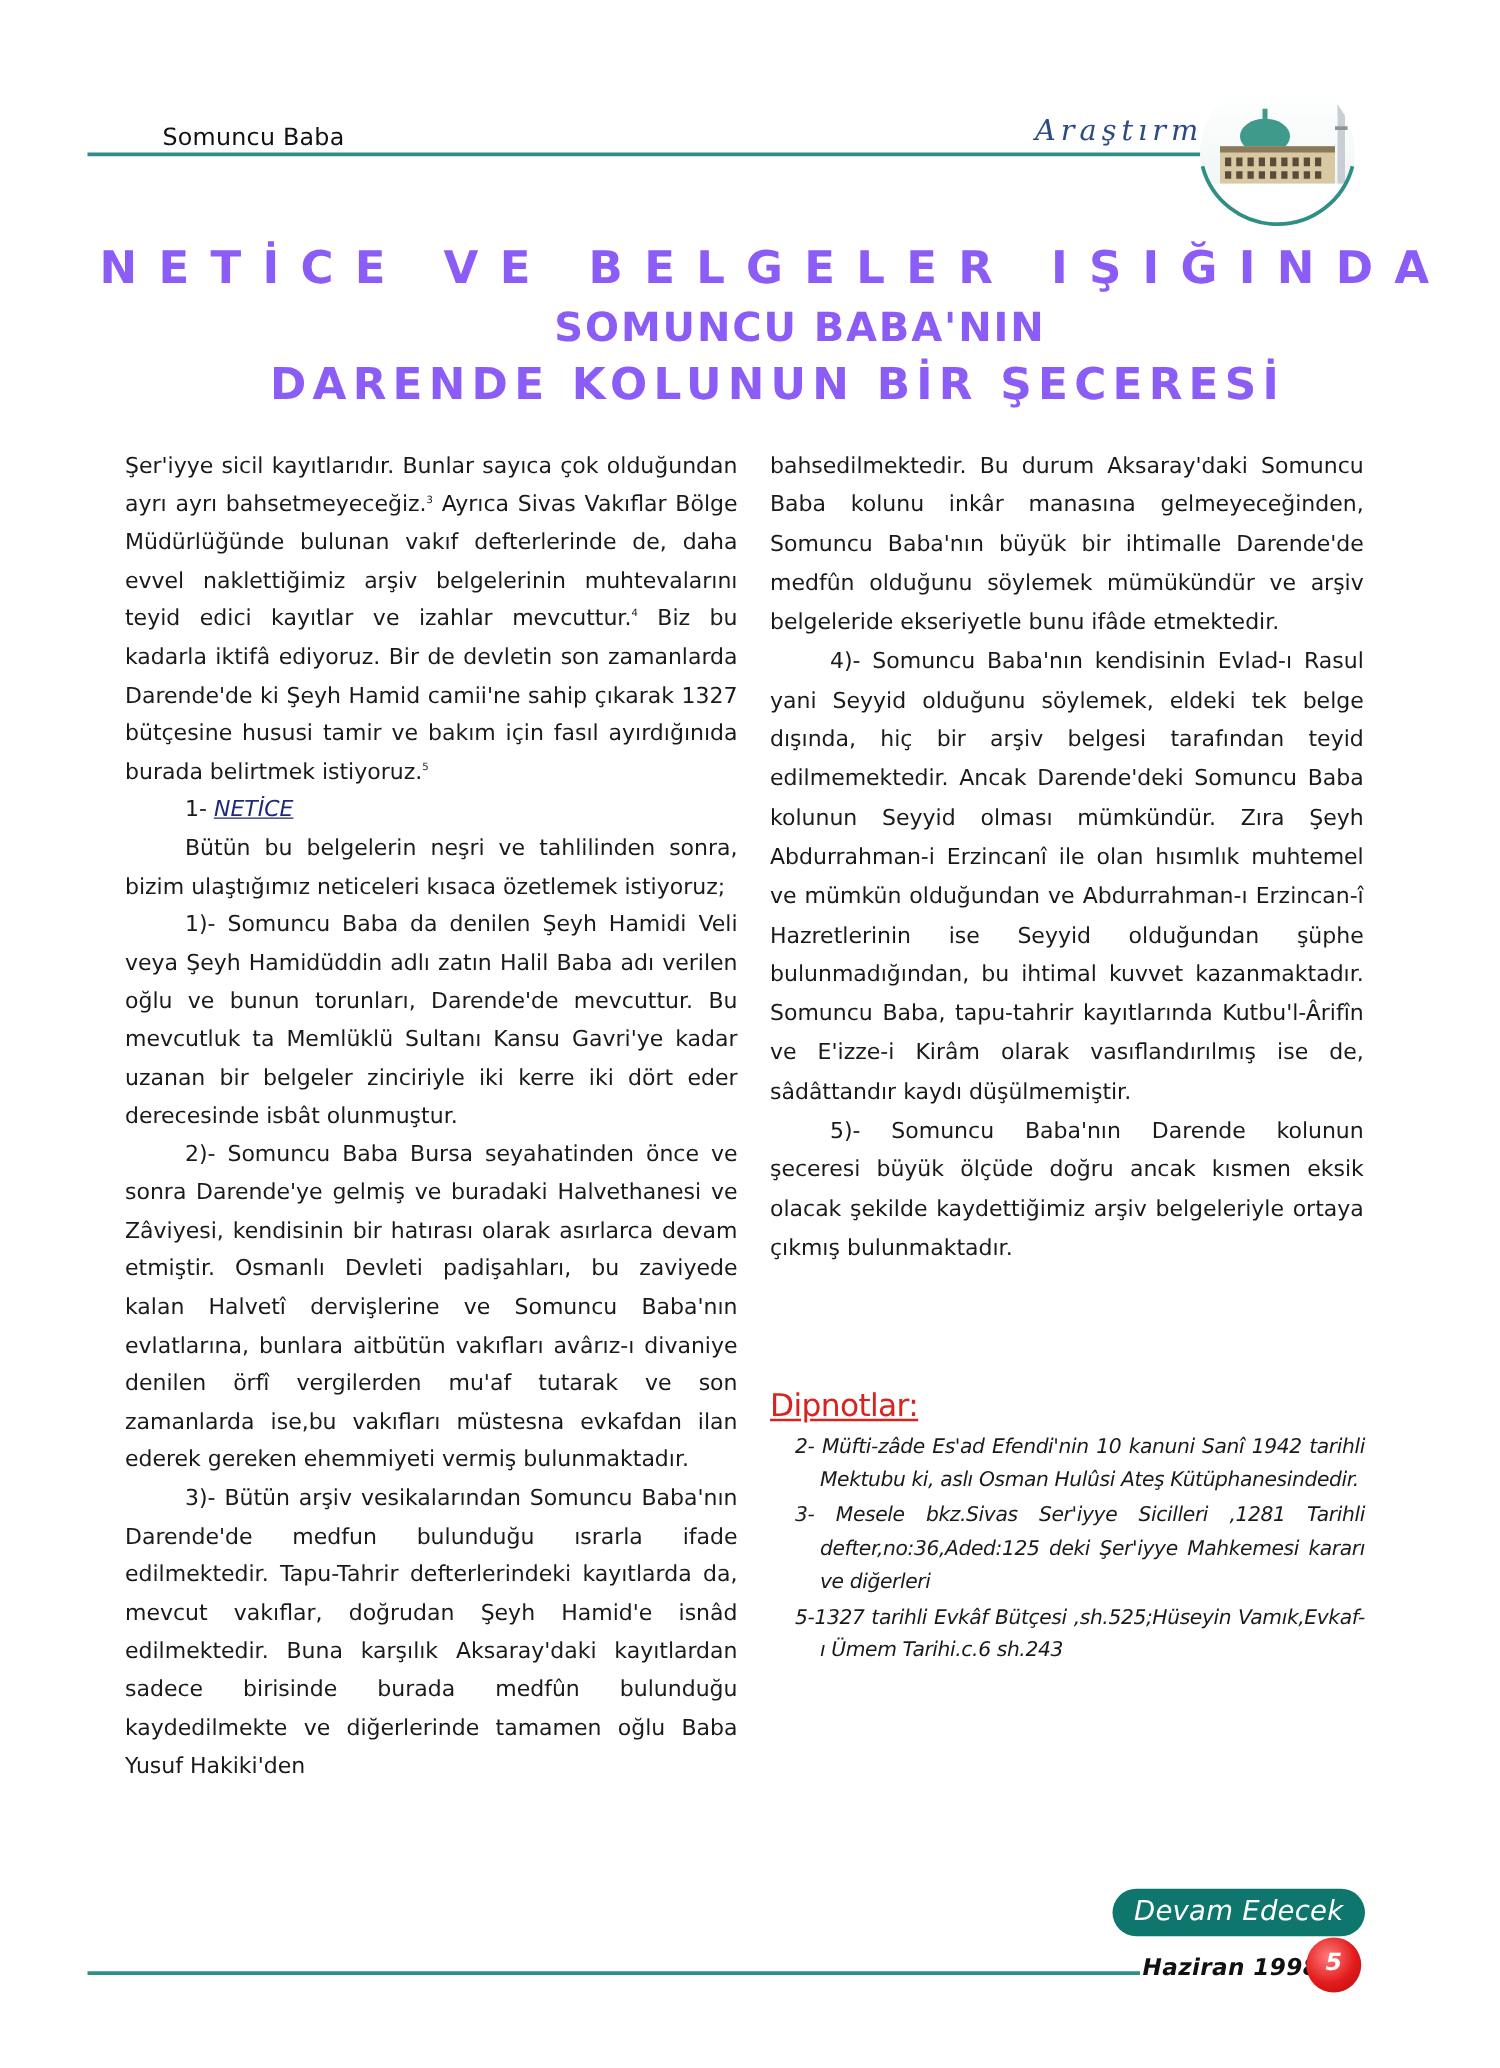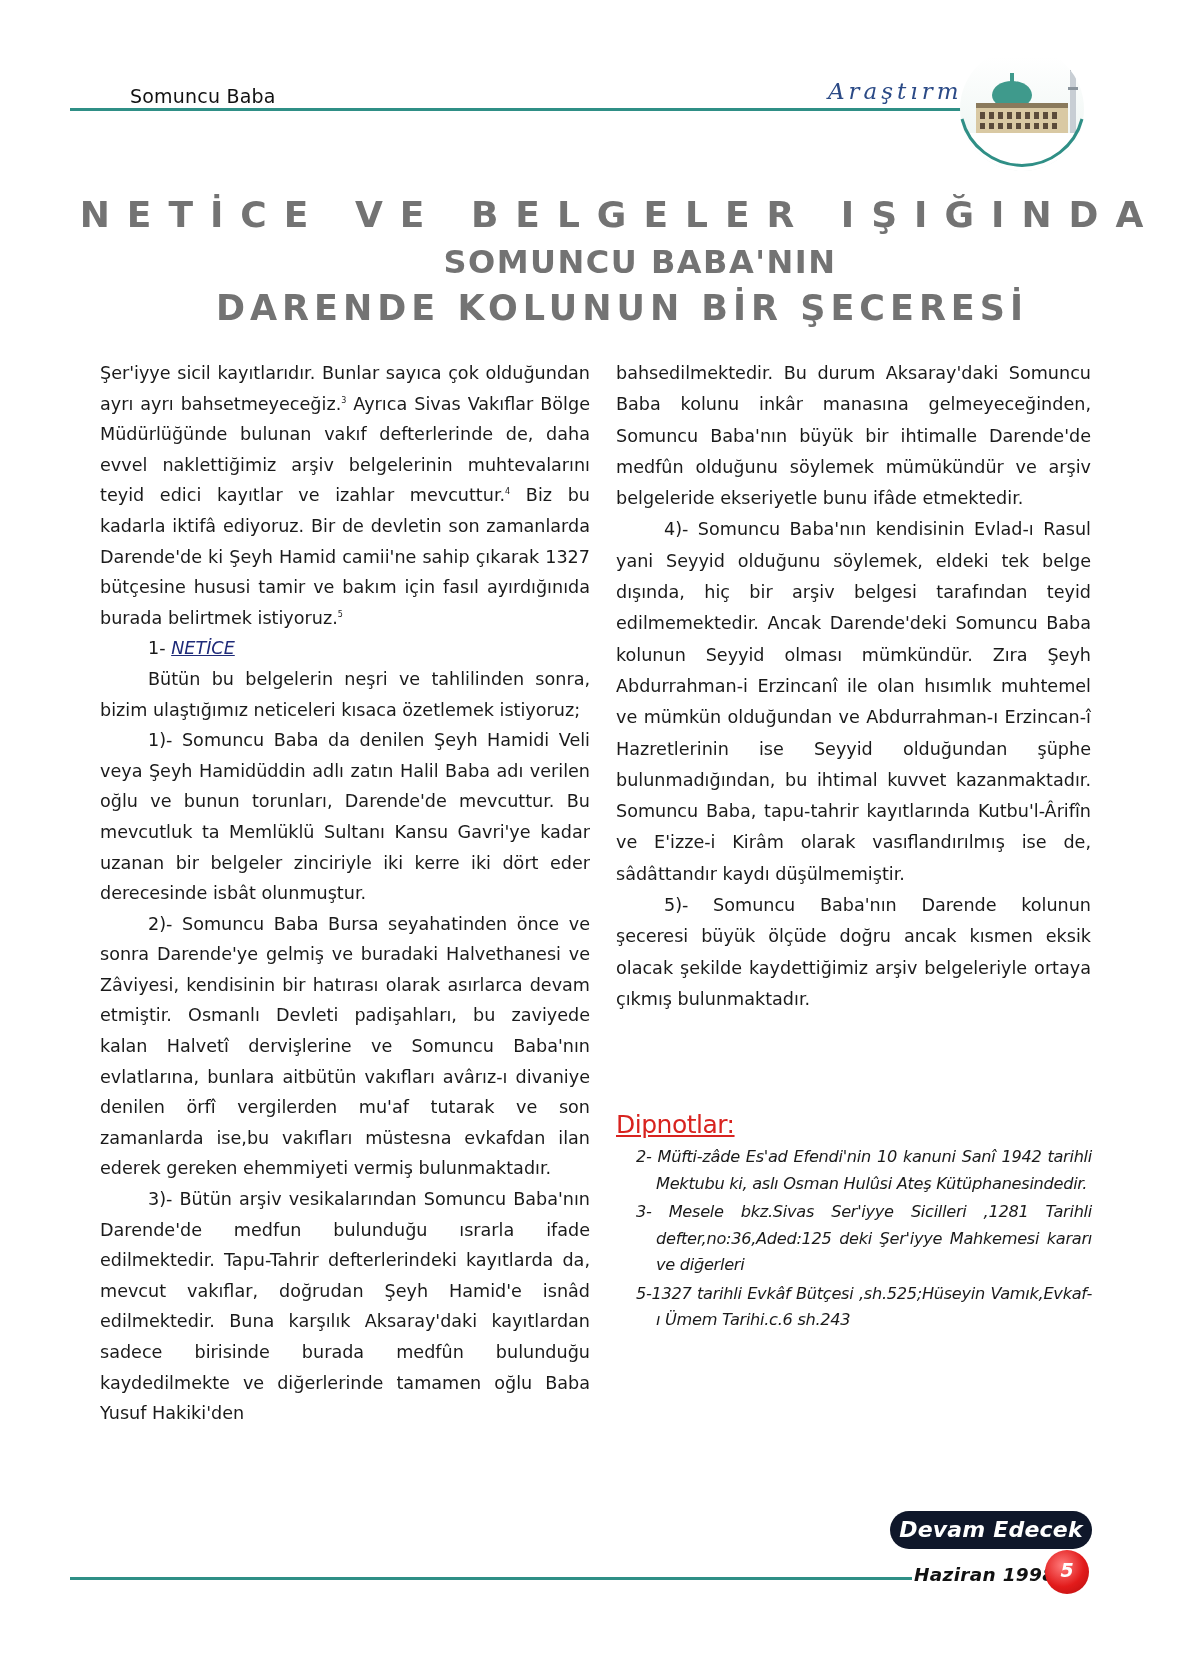--- a/index.html
+++ b/index.html
@@ -1,44 +1,44 @@
 <!DOCTYPE html>
 <html><head>
 <meta charset="utf-8">
 <style>
   * { margin: 0; padding: 0; box-sizing: border-box; }
   html, body { width: 1200px; height: 1654px; background: #ffffff; }
   body { position: relative; font-family: "DejaVu Sans", sans-serif; color: #1a1a1a; overflow: hidden; }
 
-  .page-header { position: absolute; left: 0; top: 2px; width: 1116px; height: 180px; }
+  .page-header { position: absolute; left: 0; top: 16px; width: 1116px; height: 180px; }
   .magazine-name { position: absolute; left: 130px; top: 83px; font-family: "DejaVu Sans", sans-serif; font-size: 19px; color: #111; letter-spacing: 0.2px; }
   .section-name { position: absolute; left: 828px; top: 76px; font-family: "DejaVu Serif", serif; font-style: italic; font-size: 23px; color: #2b4a86; letter-spacing: 4px; }
   .header-rule { position: absolute; left: 70px; top: 106px; width: 900px; height: 3px; background: #2f8f86; }
   .header-emblem { position: absolute; left: 960px; top: 55px; width: 140px; height: 120px; }
 
-  .title-block { position: absolute; left: 0; top: 190px; width: 1200px; text-align: center; font-family: "DejaVu Sans", sans-serif; font-weight: bold; color: #737373; }
+  .title-block { position: absolute; left: 0; top: 190px; width: 1200px; text-align: center; font-family: "DejaVu Sans", sans-serif; font-weight: bold; color: #8b5cf6; }
   .title-line1 { font-size: 36px; letter-spacing: 17px; line-height: 50px; padding-left: 40px; }
   .title-line2 { font-size: 32px; letter-spacing: 1.5px; line-height: 44px; padding-left: 48px; margin-left: 32px; }
   .title-line3 { font-size: 35px; letter-spacing: 5px; line-height: 48px; padding-left: 44px; }
 
   .col { position: absolute; top: 358px; font-size: 17.6px; line-height: 30.6px; color: #1a1a1a; text-align: justify; }
   .col-left { left: 100px; width: 490px; }
   .col-right { left: 616px; width: 475px; top: 358px; line-height: 31.3px; }
   .col p { margin: 0; }
   .indent { text-indent: 48px; }
   .sup { font-size: 8px; vertical-align: super; line-height: 0; }
   .netice-heading { padding-left: 48px; }
   .netice-heading .num { }
   .netice-heading .word { font-style: italic; color: #1e2a78; text-decoration: underline; }
 
   .footnotes-title { position: absolute; left: 616px; top: 1110px; font-size: 25px; color: #d8231f; text-decoration: underline; letter-spacing: -0.5px; }
   .footnotes { position: absolute; left: 636px; top: 1144px; width: 456px; font-style: italic; font-size: 16.2px; line-height: 26.5px; color: #1a1a1a; text-align: justify; letter-spacing: -0.3px; }
   .footnote { padding-left: 20px; text-indent: -20px; margin-bottom: 2px; }
 
-  .devam-badge { position: absolute; left: 890px; top: 1511px; width: 202px; height: 38px; background: #0f172a; border-radius: 19px; color: #ffffff; font-weight: bold; font-style: italic; font-size: 22px; line-height: 38px; text-align: center; letter-spacing: 0.2px; }
+  .devam-badge { position: absolute; left: 890px; top: 1511px; width: 202px; height: 38px; background: #0f766e; border-radius: 19px; color: #ffffff; font-weight: normal; font-style: italic; font-size: 22px; line-height: 38px; text-align: center; letter-spacing: 0.2px; }
 
   .footer-rule { position: absolute; left: 70px; top: 1577px; width: 842px; height: 3px; background: #2f8f86; }
   .footer-date { position: absolute; left: 914px; top: 1564px; font-weight: bold; font-style: italic; font-size: 18.5px; color: #111; letter-spacing: 0.3px; }
   .page-number { position: absolute; left: 1045px; top: 1550px; width: 44px; height: 44px; border-radius: 50%; background: radial-gradient(circle at 40% 35%, #ff7c7c 0%, #e21b1b 55%, #b30d0d 100%); color: #ffffff; font-weight: bold; font-style: italic; font-size: 19px; line-height: 40px; text-align: center; }
 </style>
 </head>
 <body>
 
 <div class="page-header">
   <div class="magazine-name">Somuncu Baba</div>

